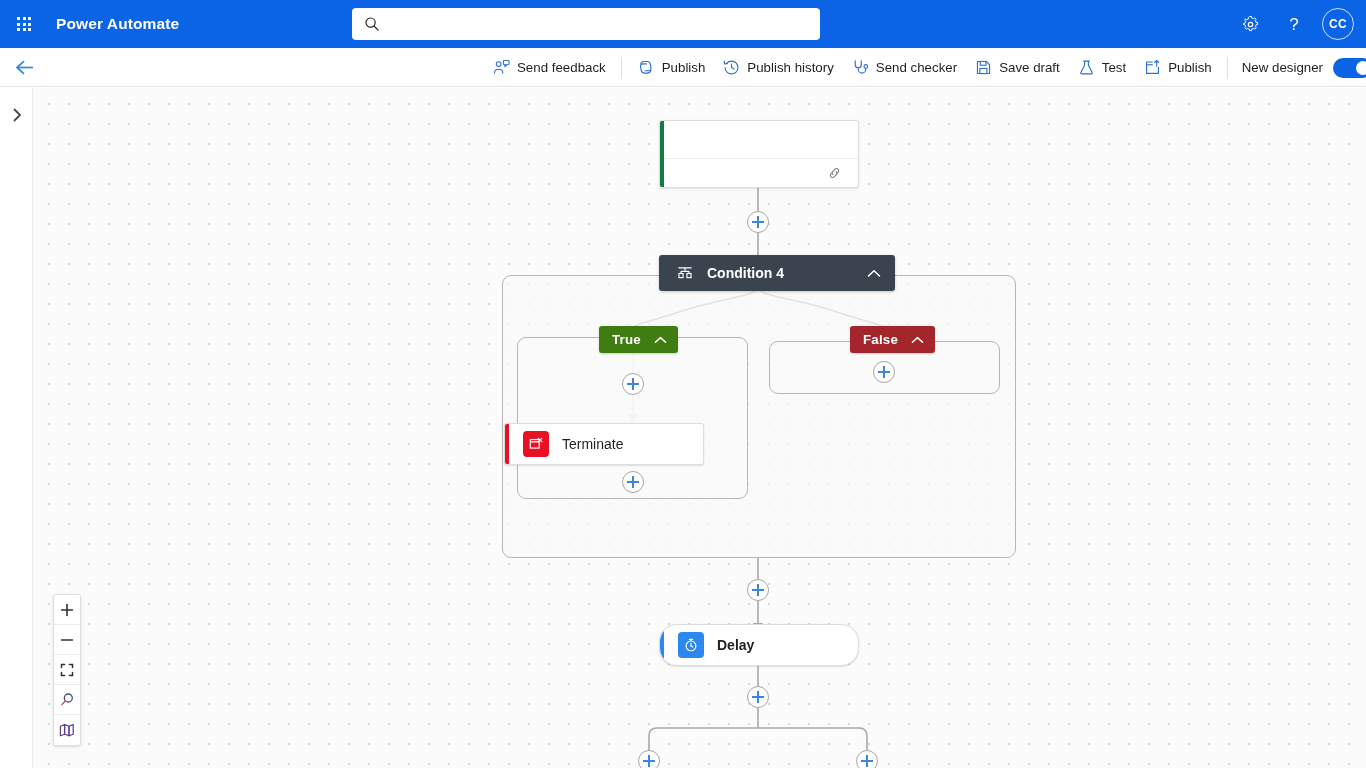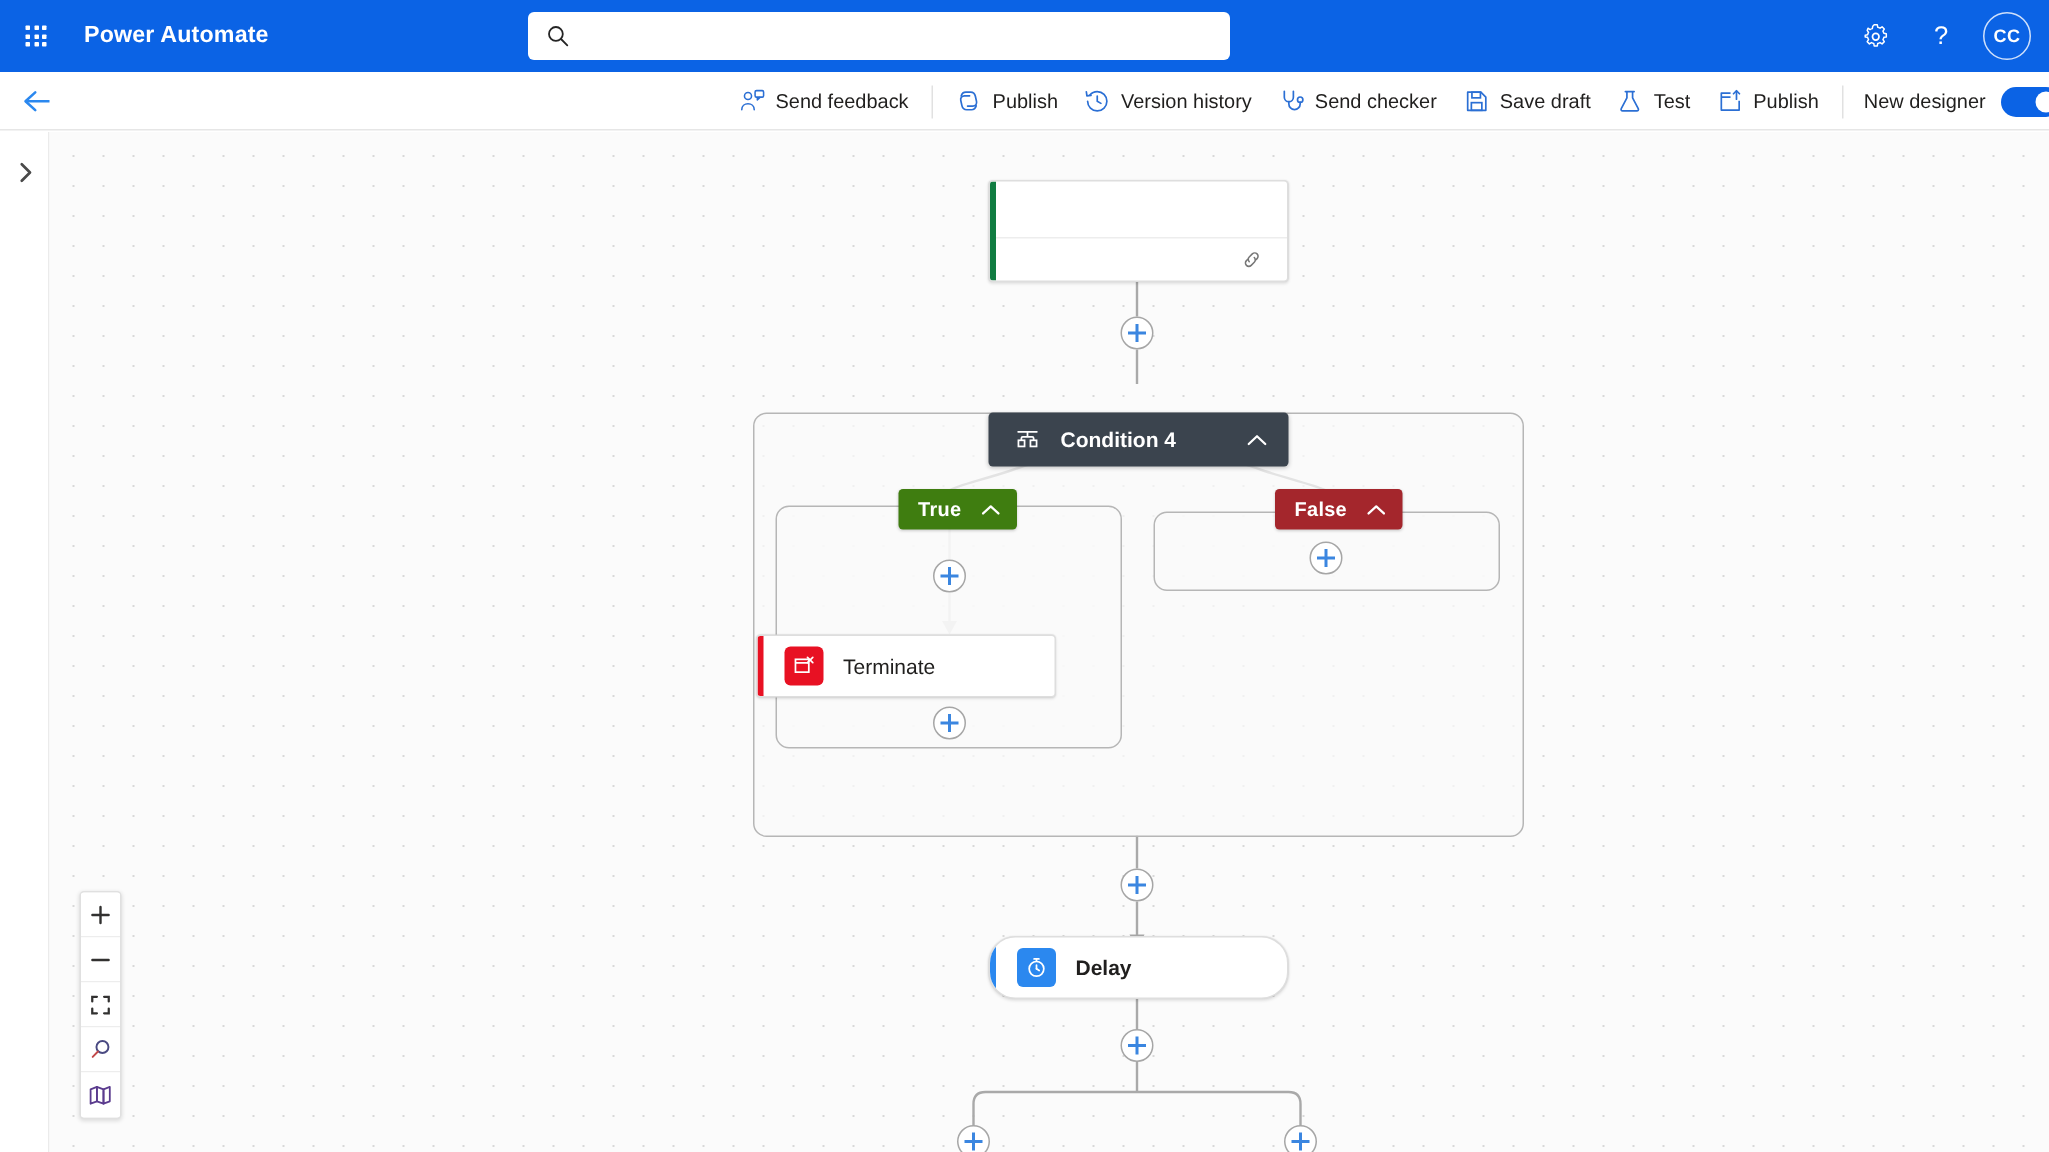--- a/index.html
+++ b/index.html
@@ -301,21 +301,21 @@
       </svg>
       <span class="cmd-label">Publish</span>
     </div>
 
     <div class="cmd-item">
       <svg width="17" height="17" viewBox="0 0 18 18">
         <path d="M2.2 9a6.8 6.8 0 106.8-6.8 6.8 6.8 0 00-5.2 2.4" fill="none" stroke="#2b6fd4" stroke-width="1.2" stroke-linecap="round"></path>
         <polyline points="1.3,2.3 1.7,5.2 4.6,4.9" fill="none" stroke="#2b6fd4" stroke-width="1.2" stroke-linecap="round" stroke-linejoin="round"></polyline>
         <polyline points="9,5.3 9,9 11.6,10.5" fill="none" stroke="#2b6fd4" stroke-width="1.2" stroke-linecap="round" stroke-linejoin="round"></polyline>
       </svg>
-      <span class="cmd-label">Version history</span>
+      <span class="cmd-label">Publish history</span>
     </div>
 
     <div class="cmd-item">
       <svg width="17" height="17" viewBox="0 0 18 18">
         <path d="M3.4 2v4.1a3.2 3.2 0 006.4 0V2" fill="none" stroke="#2b6fd4" stroke-width="1.2" stroke-linecap="round"></path>
         <path d="M6.6 9.4v1.5a4 4 0 008 0V9.6" fill="none" stroke="#2b6fd4" stroke-width="1.2" stroke-linecap="round"></path>
         <circle cx="14.6" cy="7.9" r="1.9" fill="none" stroke="#2b6fd4" stroke-width="1.2"></circle>
       </svg>
       <span class="cmd-label">Send checker</span>
     </div>
@@ -399,21 +399,21 @@
         <path d="M6.2 9.1a2.4 2.4 0 010-3.4l2.2-2.2a2.4 2.4 0 013.4 3.4l-1 1" fill="none" stroke="#777" stroke-width="1.1" stroke-linecap="round"></path>
         <path d="M9.8 6.1a2.4 2.4 0 010 3.4l-2.2 2.2a2.4 2.4 0 01-3.4-3.4l1-1" fill="none" stroke="#777" stroke-width="1.1" stroke-linecap="round"></path>
       </svg>
     </div>
   </div>
 
   <div class="plus" style="left:714px; top:123px;"></div>
 
   <div class="scope" style="left:469px; top:187px; width:514px; height:283px;"></div>
 
-  <div class="cond-node" style="left:626px; top:167px; width:200px; height:36px;margin-top:20px;">
+  <div class="cond-node" style="left:626px; top:167px; width:236px; height:36px;">
     <svg width="16" height="16" viewBox="0 0 18 18">
       <line x1="2" y1="3.2" x2="16" y2="3.2" stroke="#fff" stroke-width="1.3" stroke-linecap="round"></line>
       <line x1="9" y1="3.2" x2="9" y2="6.6" stroke="#fff" stroke-width="1.3"></line>
       <path d="M4.4 9.5v-1.4a1 1 0 011-1h7.2a1 1 0 011 1v1.4" fill="none" stroke="#fff" stroke-width="1.3"></path>
       <rect x="2.2" y="9.6" width="4.6" height="4.6" fill="none" stroke="#fff" stroke-width="1.3"></rect>
       <rect x="11.2" y="9.6" width="4.6" height="4.6" fill="none" stroke="#fff" stroke-width="1.3"></rect>
     </svg>
     <span class="cond-title">Condition 4</span>
     <span class="cond-chev">
       <svg width="14" height="9" viewBox="0 0 14 9">

